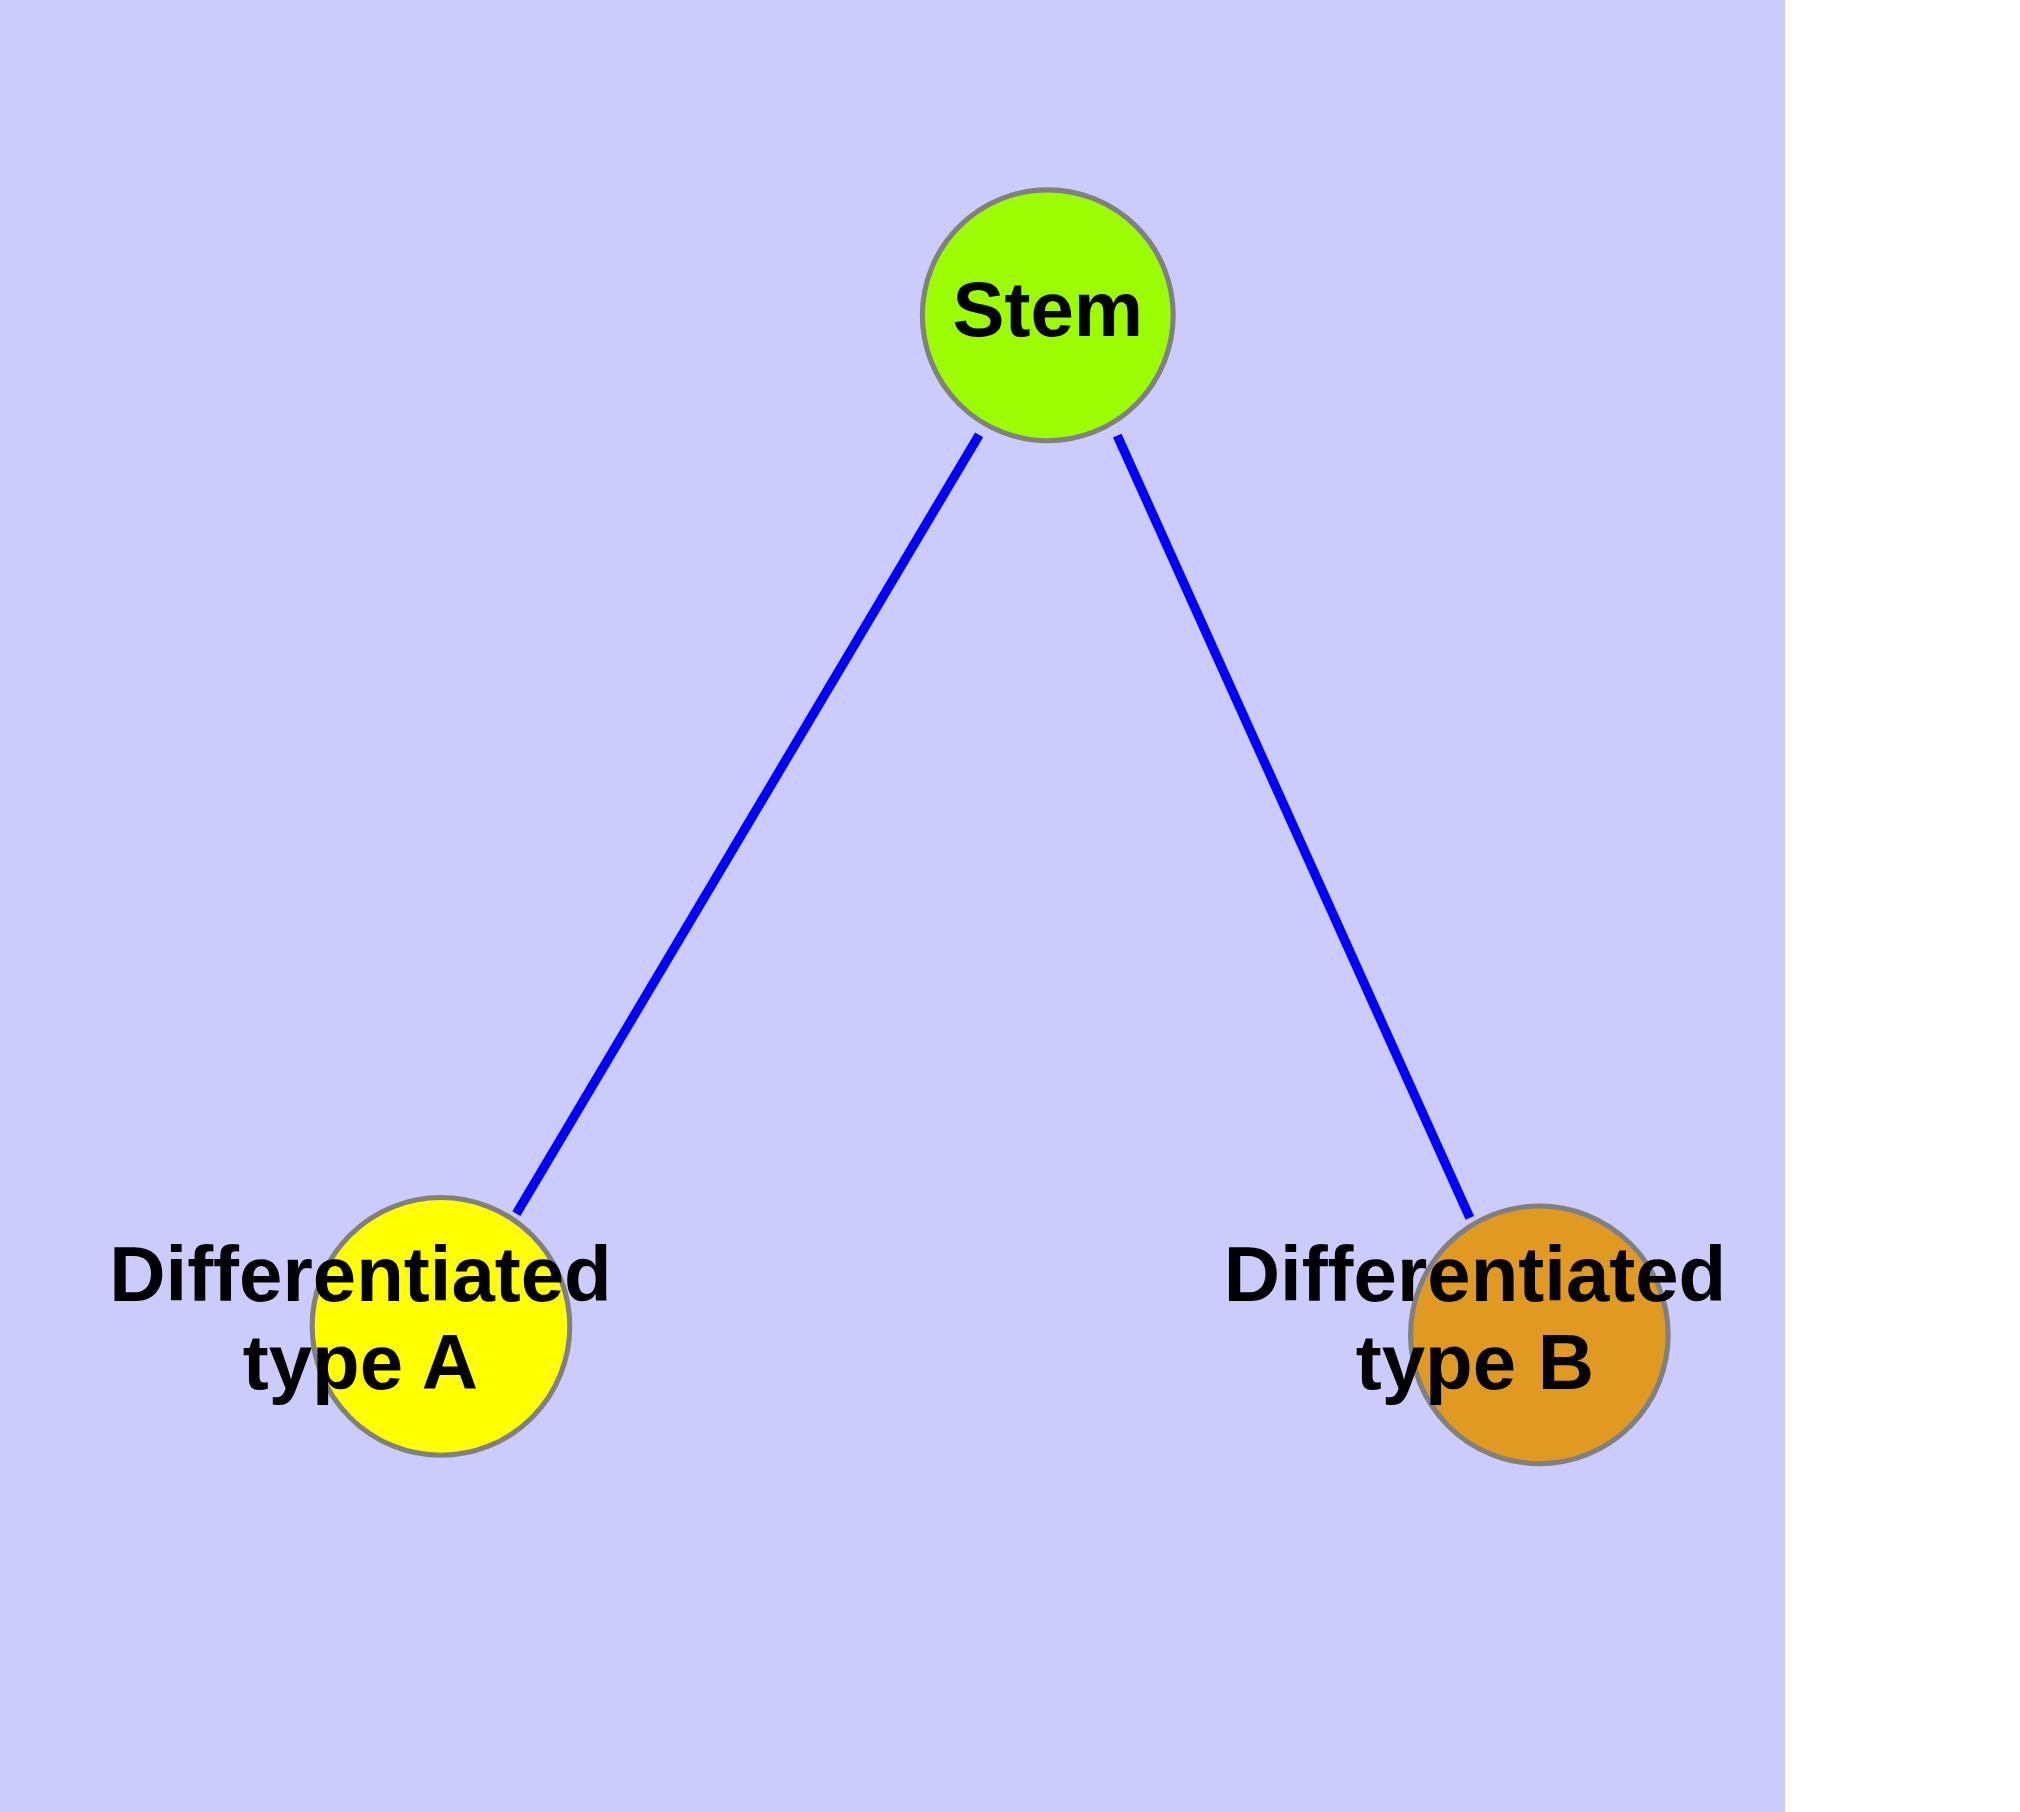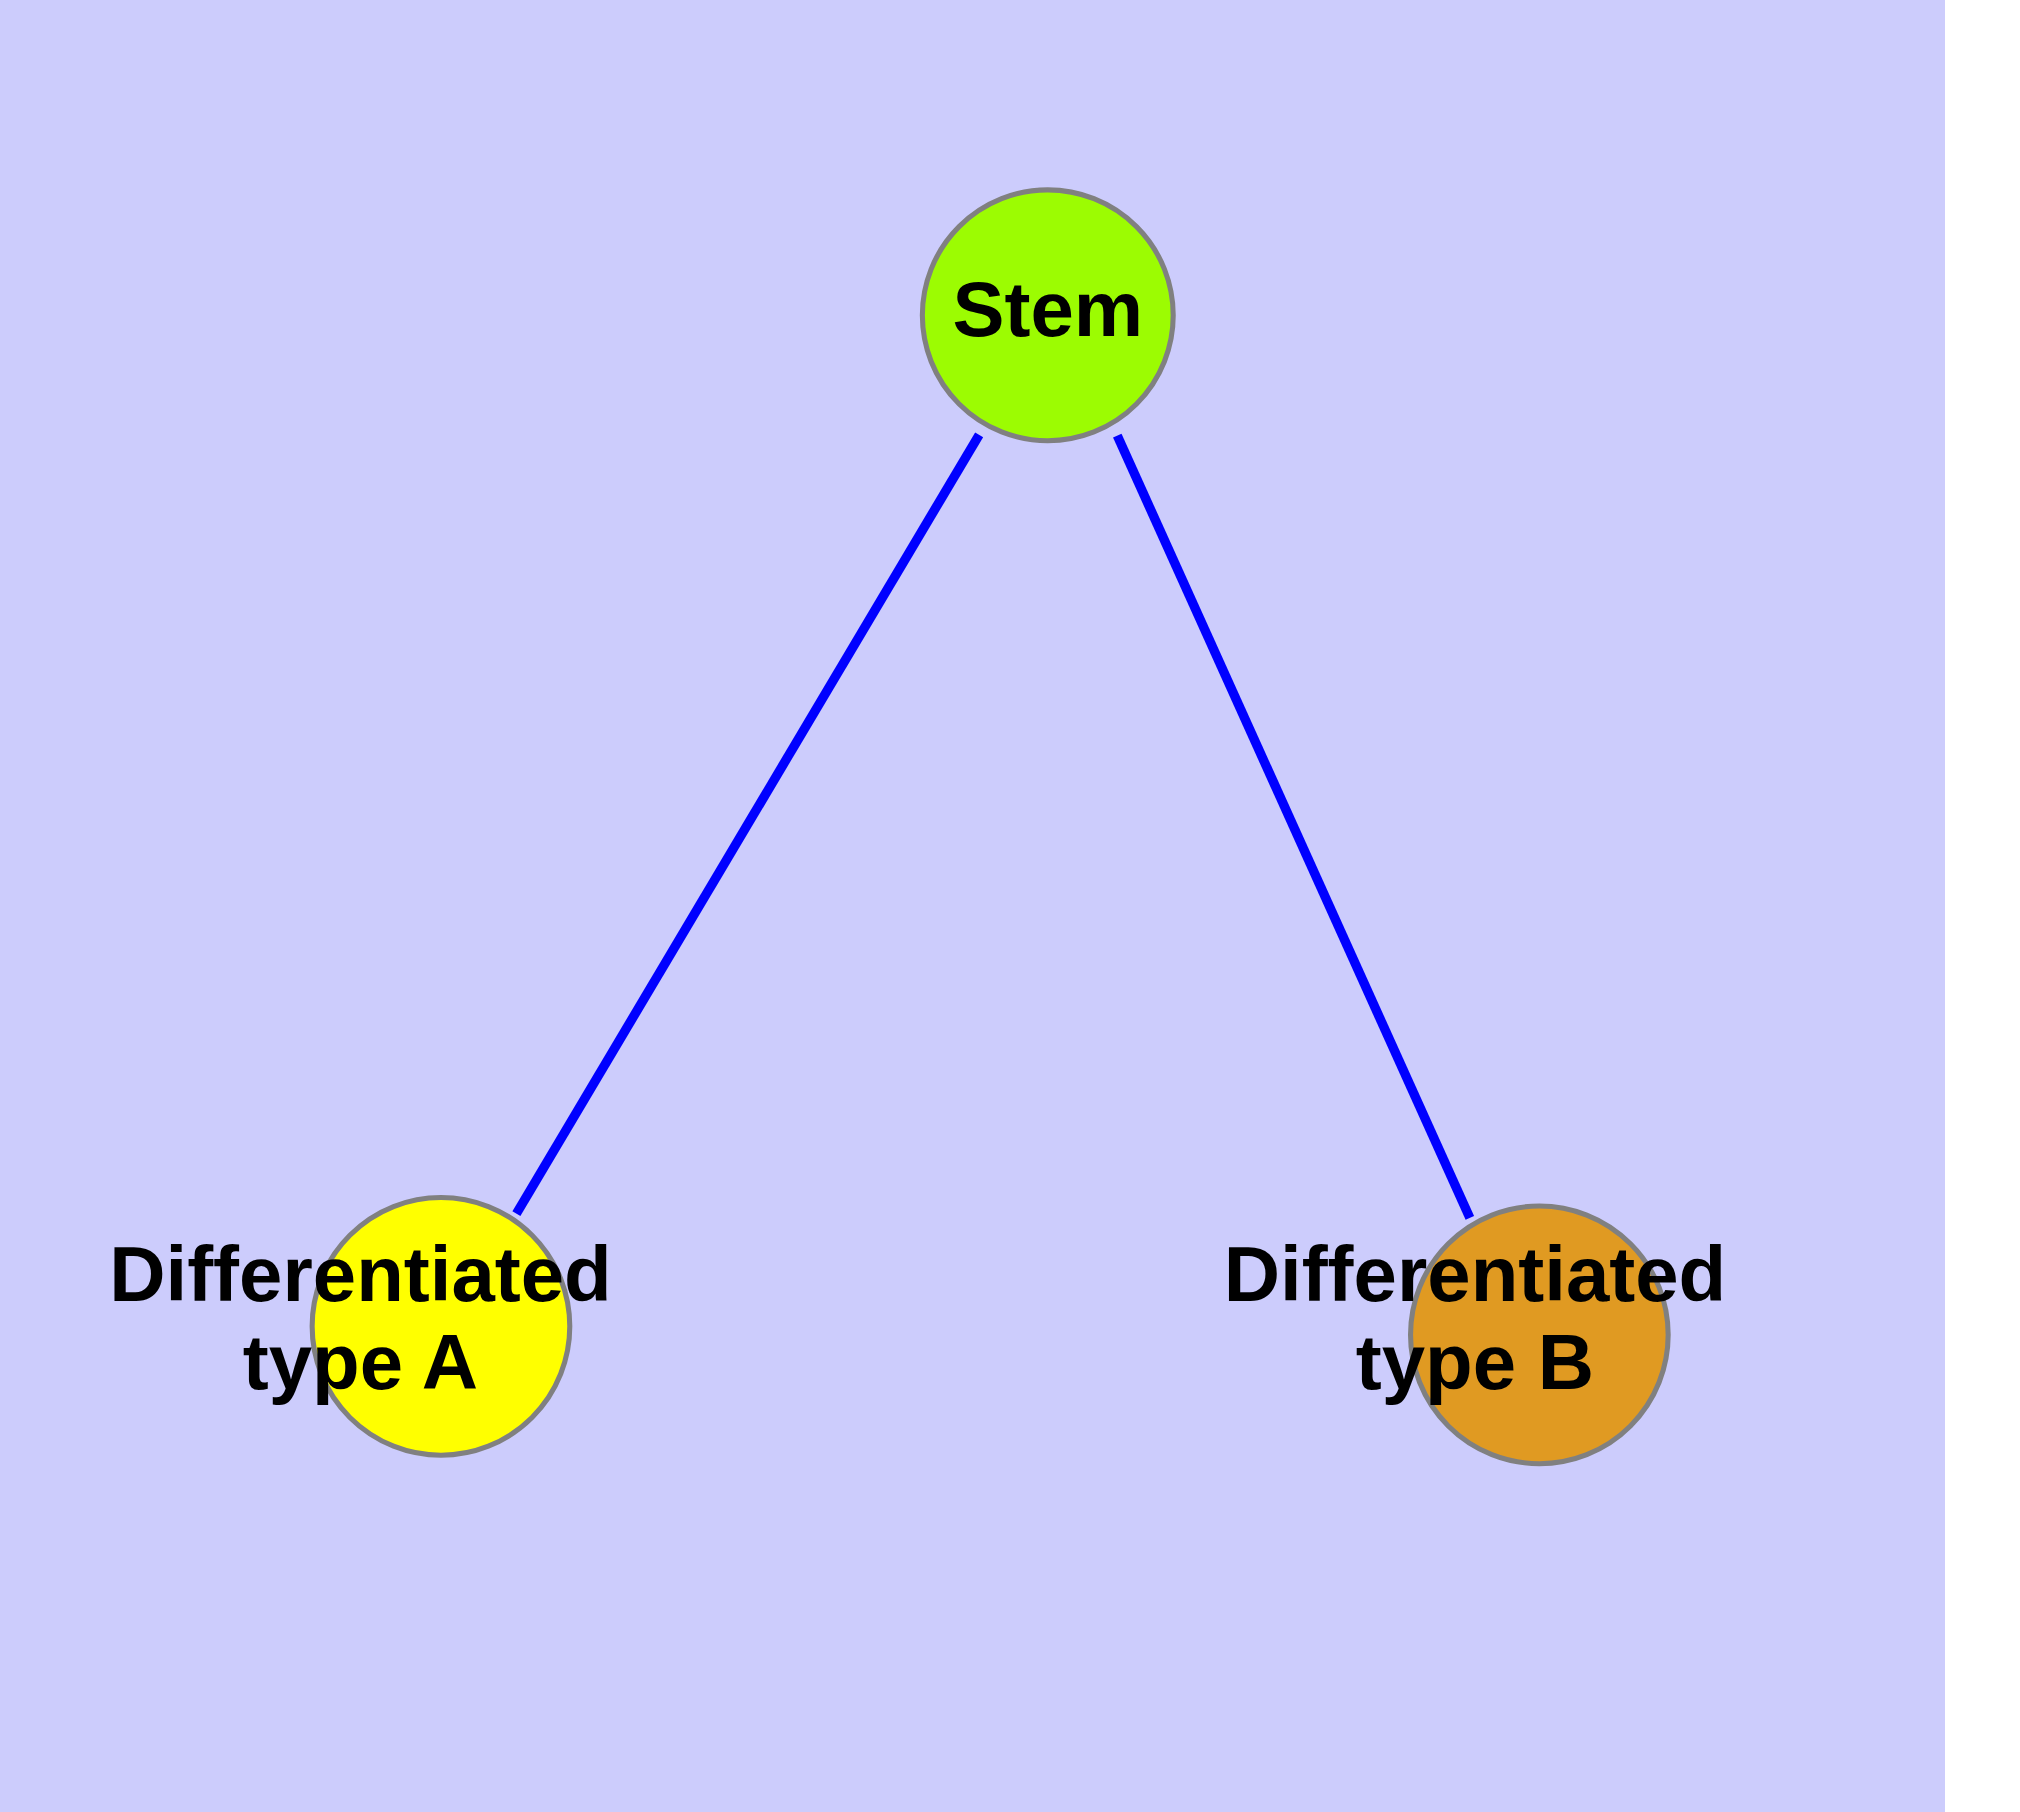--- a/index.html
+++ b/index.html
@@ -31,21 +31,21 @@
     font-weight: bold;
     fill: #000000;
     text-anchor: middle;
     dominant-baseline: middle;
     paint-order: normal;
   }
 </style>
 </head>
 <body>
 
-<div id="canvas" style="width: 1945px; height: 1812px; background: rgb(204, 204, 252);">
+<div id="canvas" style="width: 1785px; height: 1812px; background: rgb(204, 204, 252);">
   <svg id="graph-svg" viewBox="0 0 2384 2138" xmlns="http://www.w3.org/2000/svg" style="width: 2021px; height: 1812px;">
     <g id="edges-layer">
         <line x1="1155" y1="513" x2="609" y2="1432" stroke="#0000ff" stroke-width="11" stroke-linecap="butt"></line>
         <line x1="1318" y1="514" x2="1734" y2="1437" stroke="#0000ff" stroke-width="11" stroke-linecap="butt"></line>
       </g>
     <g id="nodes-layer">
         <circle cx="1236" cy="372" r="148" fill="#9cfc02" stroke="#808080" stroke-width="6"></circle>
         <circle cx="520" cy="1565" r="152" fill="#ffff00" stroke="#808080" stroke-width="6"></circle>
         <circle cx="1816" cy="1575" r="152" fill="#e09a22" stroke="#808080" stroke-width="6"></circle>
       </g>

